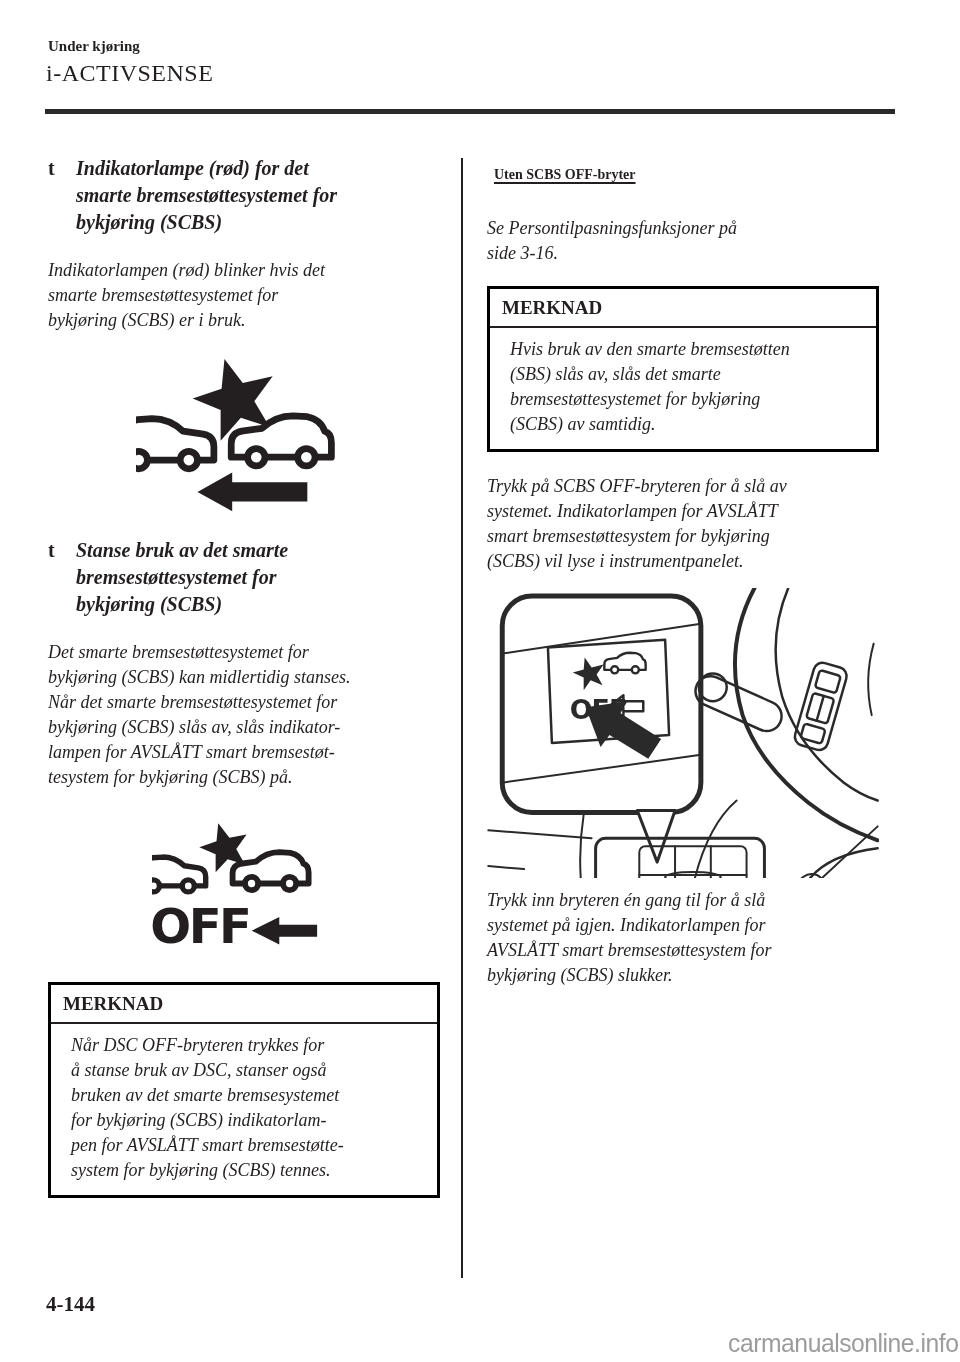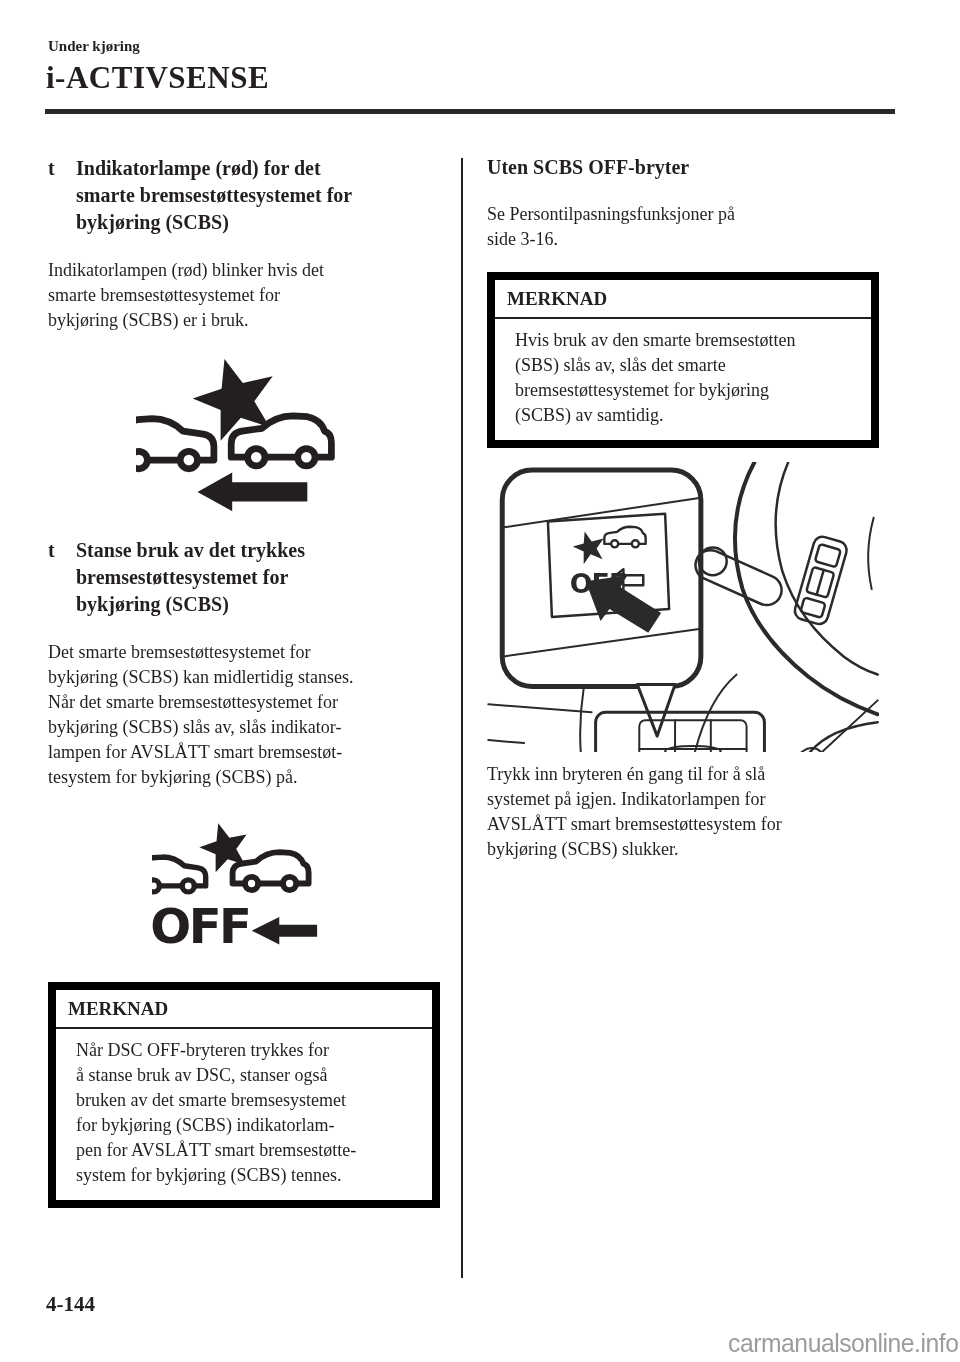--- a/index.html
+++ b/index.html
@@ -1,47 +1,47 @@
 <!DOCTYPE html>
 <html lang="no"><head>
 <meta charset="utf-8">
 <style>
   html,body{margin:0;padding:0;}
   .page{
     position:relative;width:960px;height:1362px;background:#ffffff;
     font-family:"Liberation Serif", serif;color:#231f20;overflow:hidden;
   }
-  .pre{white-space:pre-line;}
+  .pre{white-space:pre-line;font-style:italic;}
   
   .eyebrow{position:absolute;left:48px;top:38px;font-size:15px;font-weight:bold;}
-  .doc-title{position:absolute;left:46px;top:60px;font-size:31px;font-weight:bold;letter-spacing:.5px;}
+  .doc-title{position:absolute;left:46px;top:60px;font-size:24px;font-weight:normal;letter-spacing:.5px;}
   .title-rule{position:absolute;left:45px;top:109px;width:850px;height:5px;background:#2b2828;}
   
   .col{position:absolute;top:155px;}
   .col-left{left:48px;width:392px;}
   .col-right{left:487px;width:392px;}
   .col-divider{position:absolute;left:461px;top:158px;width:2px;height:1120px;background:#231f20;}
   
   .bullet-item{display:flex;align-items:flex-start;}
   .bullet{flex:0 0 28px;font-size:20px;font-weight:bold;line-height:27px;}
   h3{margin:0;font-size:20px;font-weight:bold;line-height:27px;}
-  .uheading{margin:0;font-size:20px;font-weight:bold;line-height:25px;
-    text-decoration-thickness:2px;text-underline-offset:3px;display:inline-block;}
+  .uheading{margin:7px;font-size:14px;font-weight:bold;line-height:25px;
+    text-decoration:underline;text-decoration-thickness:2px;text-underline-offset:3px;display:inline-block;}
   
   p.body{margin:22px 0 0;font-size:18px;line-height:25px;}
   p.body.tight{margin-top:8px;}
   p.body.after-fig{margin-top:10px;}
   
   .icon-box{margin:24px 0 0 88px;width:202px;}
   .icon-box.off{margin:22px 0 0 104px;width:172px;}
   svg{display:block;}
   .ink{stroke:#231f20;fill:none;stroke-linecap:round;stroke-linejoin:round;}
   .ink-fill{fill:#231f20;stroke:none;}
   
-  .note{margin-top:22px;border:8px solid #000000;}
+  .note{margin-top:22px;border:3px solid #000000;}
   .note-title{font-size:19px;font-weight:bold;padding:8px 12px 7px;border-bottom:2px solid #231f20;}
   .note-body{font-size:18px;line-height:25px;padding:9px 20px 12px;}
   .mt18{margin-top:18px;}
   .mt20{margin-top:20px;}
   
   .figure{margin-top:14px;}
   .fig-ink{stroke:#2a2a2a;fill:none;stroke-linecap:round;stroke-linejoin:round;}
   
   .page-number{position:absolute;left:46px;top:1292px;font-size:21px;font-weight:bold;}
   .watermark{position:absolute;right:2px;top:1328px;font-size:26px;color:#9c9c9c;
@@ -88,21 +88,21 @@
         </g>
         <g class="ink" stroke-width="7">
           <use href="#car-shape" transform="translate(93,58)"></use>
           <use href="#car-shape" transform="translate(79,61) scale(-1,1)"></use>
         </g>
       </svg>
     </div>
 
     <div class="bullet-item h2-wrap">
       <span class="bullet">t</span>
-      <h3 class="pre">Stanse bruk av det trykkes
+      <h3 class="pre">Stanse bruk av det smarte
 bremsestøttesystemet for
 bykjøring (SCBS)</h3>
     </div>
     <p class="body pre">Det smarte bremsestøttesystemet for
 bykjøring (SCBS) kan midlertidig stanses.
 Når det smarte bremsestøttesystemet for
 bykjøring (SCBS) slås av, slås indikator-
 lampen for AVSLÅTT smart bremsestøt-
 tesystem for bykjøring (SCBS) på.</p>
 
@@ -139,20 +139,24 @@
 side 3-16.</p>
 
     <div class="note mt20">
       <div class="note-title">MERKNAD</div>
       <div class="note-body pre">Hvis bruk av den smarte bremsestøtten
 (SBS) slås av, slås det smarte
 bremsestøttesystemet for bykjøring
 (SCBS) av samtidig.</div>
     </div>
 
+    <p class="body pre mt18">Trykk på SCBS OFF-bryteren for å slå av
+systemet. Indikatorlampen for AVSLÅTT
+smart bremsestøttesystem for bykjøring
+(SCBS) vil lyse i instrumentpanelet.</p>
 
     <div class="figure">
       <svg width="392" height="290" viewBox="0 0 392 292">
 
         <g class="fig-ink" stroke-width="2">
           <path d="M0,244 L104,252"></path>
           <path d="M0,280 L36,283"></path>
           <path d="M96,228 Q88,280 98,330"></path>
           <path d="M208,292 Q222,238 250,214"></path>
         </g>

